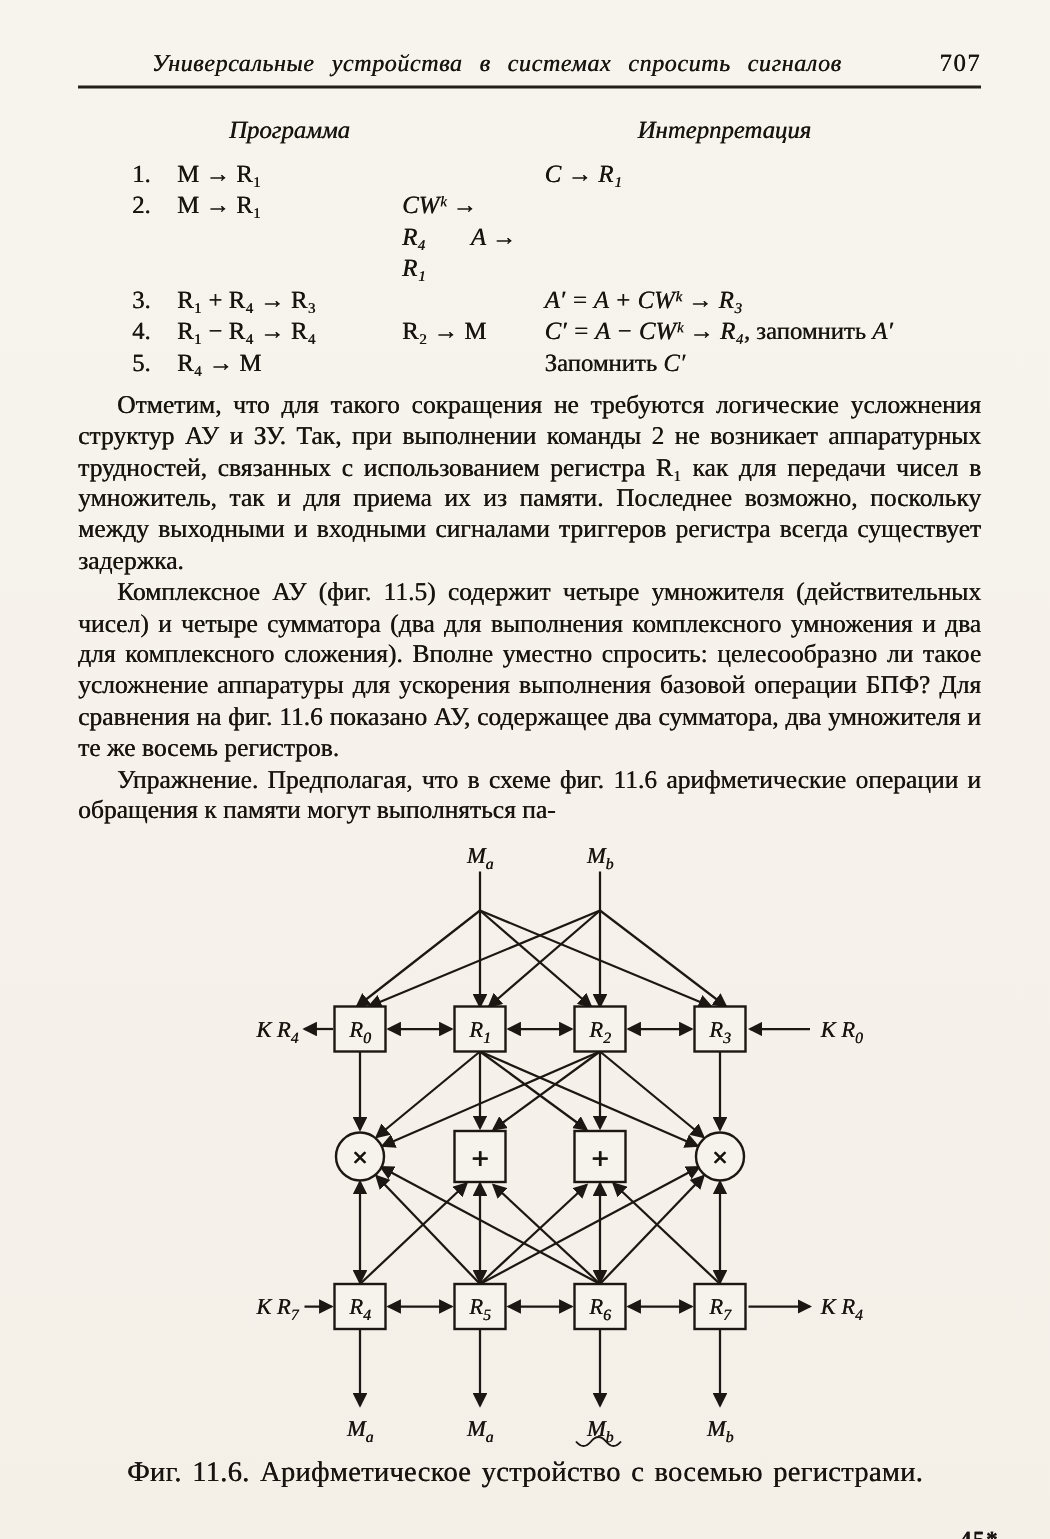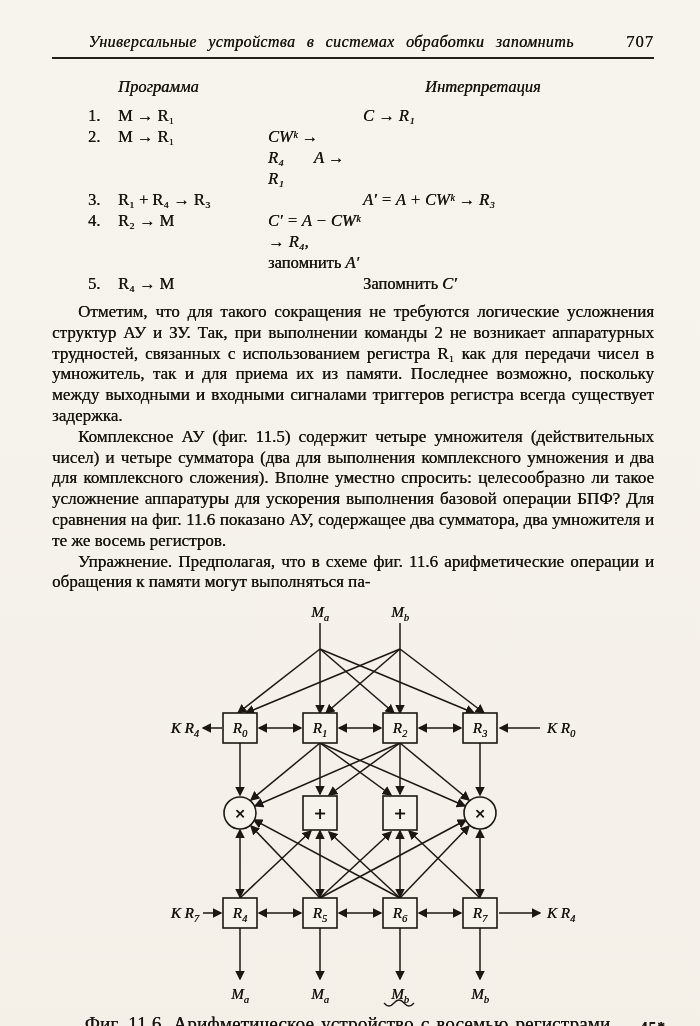--- a/index.html
+++ b/index.html
@@ -22,21 +22,21 @@
   }
   .rh-title { flex:1; text-align:center; word-spacing:7px; letter-spacing:0.4px; }
   .rh-page { font-style:normal; margin-left:16px; font-size:16.5px; letter-spacing:1px;margin-top:16px; }
 
   
   .ptable { margin:18px 48px 0 88px; font-size:16.5px; }
   .ptable-head {
     display:grid; grid-template-columns:30px 150px 95px 1fr;
     font-style:italic; margin-bottom:8px;
   }
-  .h-prog { text-align:left; }
+  .h-prog { text-align:center; }
   .h-interp { padding-left:62px; }
   .trow { display:grid; grid-template-columns:30px 150px 95px 1fr; line-height:21px; }
   .it { font-style:italic;text-align:center; }
   .rm { font-style:normal; }
   .gap30 { margin-left:30px; }
 
   
   .bodytext { margin:8px 46px 0 52px; }
   .body-p { margin:0; font-size:17px; line-height:20.8px; text-align:justify; text-indent:26px; }
   .body-p .lead { }
@@ -50,21 +50,21 @@
 
   .caption { text-align:center; font-size:19px; margin-top:0px; letter-spacing:0.2px; word-spacing:2px; }
   .sig { position:absolute; right:34px; bottom:6px; font-weight:bold; font-size:15.5px; letter-spacing:1px; }
 </style>
 </head>
 <body>
 
 <div class="page">
 
   <div class="runhead">
-    <span class="rh-title">Универсальные устройства в системах обработки запомнить</span>
+    <span class="rh-title">Универсальные устройства в системах спросить сигналов</span>
     <span class="rh-page">707</span>
   </div>
 
   <div class="ptable">
     <div class="ptable-head">
       <span></span>
       <span class="h-prog">Программа</span>
       <span></span>
       <span class="h-interp">Интерпретация</span>
     </div>
@@ -81,20 +81,21 @@
       <span><span class="it">CWᵏ → R₄</span><span class="it gap30">A → R₁</span></span>
     </div>
     <div class="trow">
       <span>3.</span>
       <span>R₁ + R₄ → R₃</span>
       <span></span>
       <span><span class="it">A′ = A + CWᵏ → R₃</span></span>
     </div>
     <div class="trow">
       <span>4.</span>
+      <span>R₁ − R₄ → R₄</span>
       <span>R₂ → M</span>
       <span><span class="it">C′ = A − CWᵏ → R₄,</span> <span class="rm">запомнить</span> <span class="it">A′</span></span>
     </div>
     <div class="trow">
       <span>5.</span>
       <span>R₄ → M</span>
       <span></span>
       <span><span class="rm">Запомнить</span> <span class="it">C′</span></span>
     </div>
   </div>

